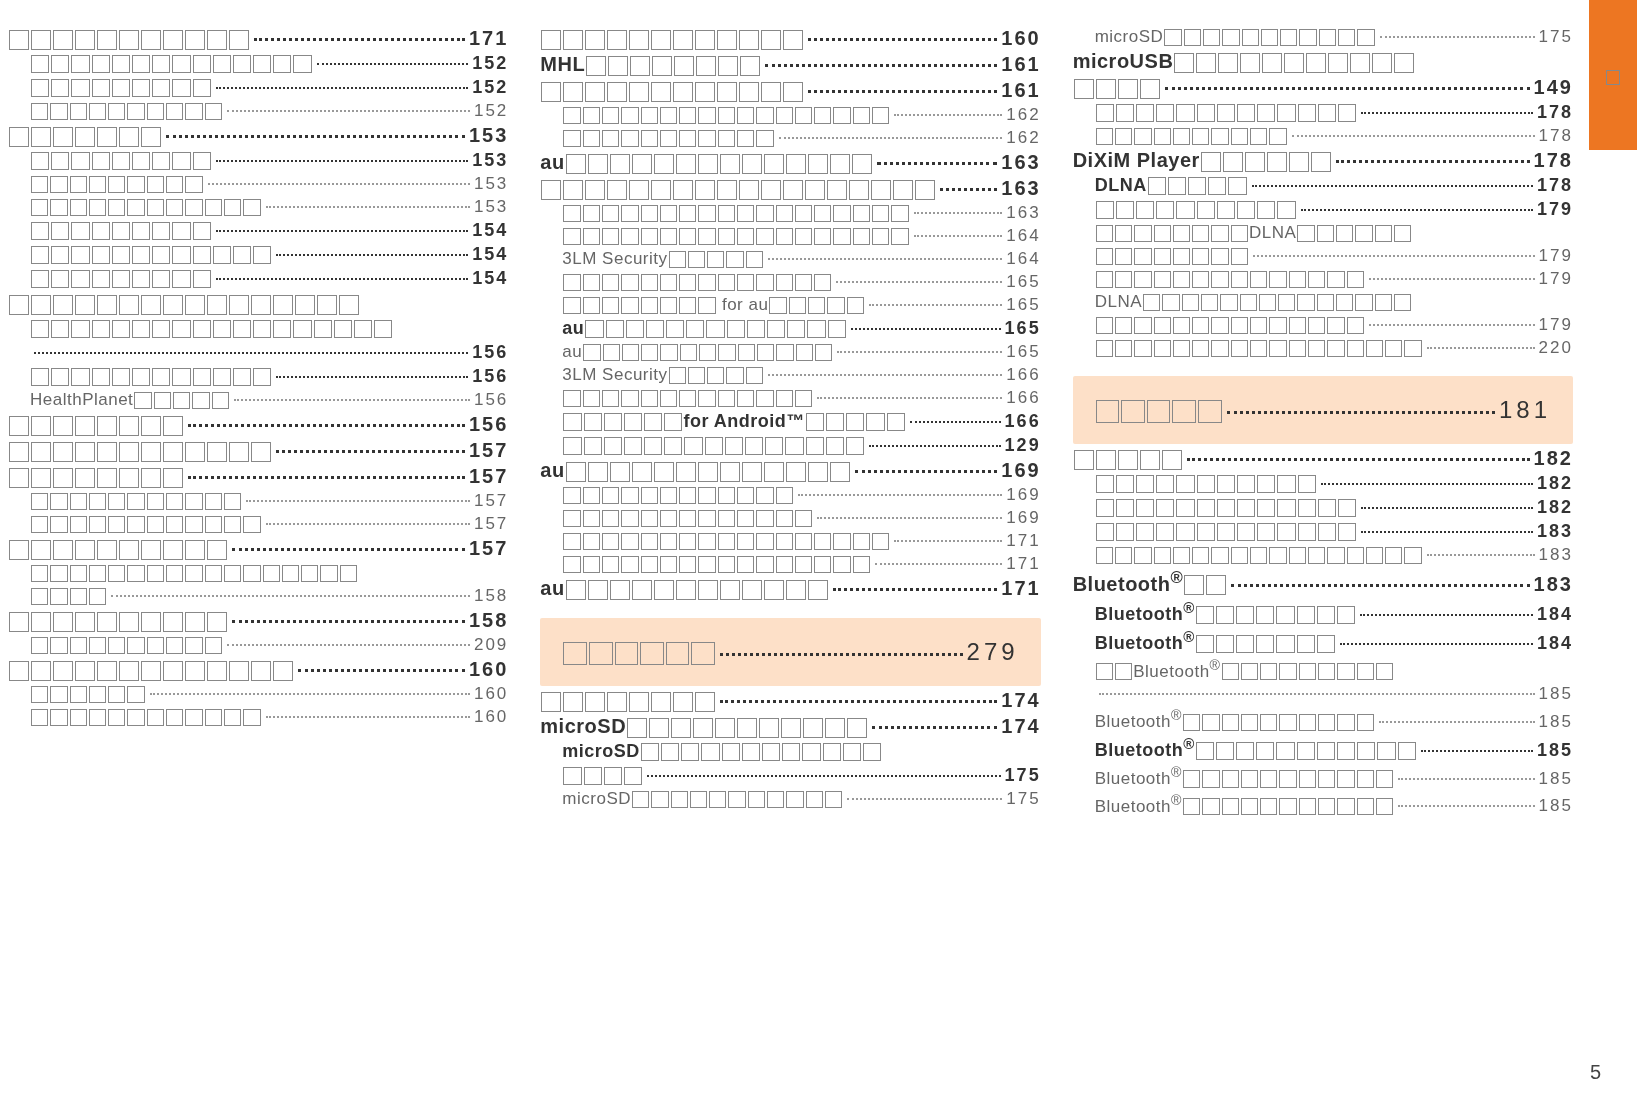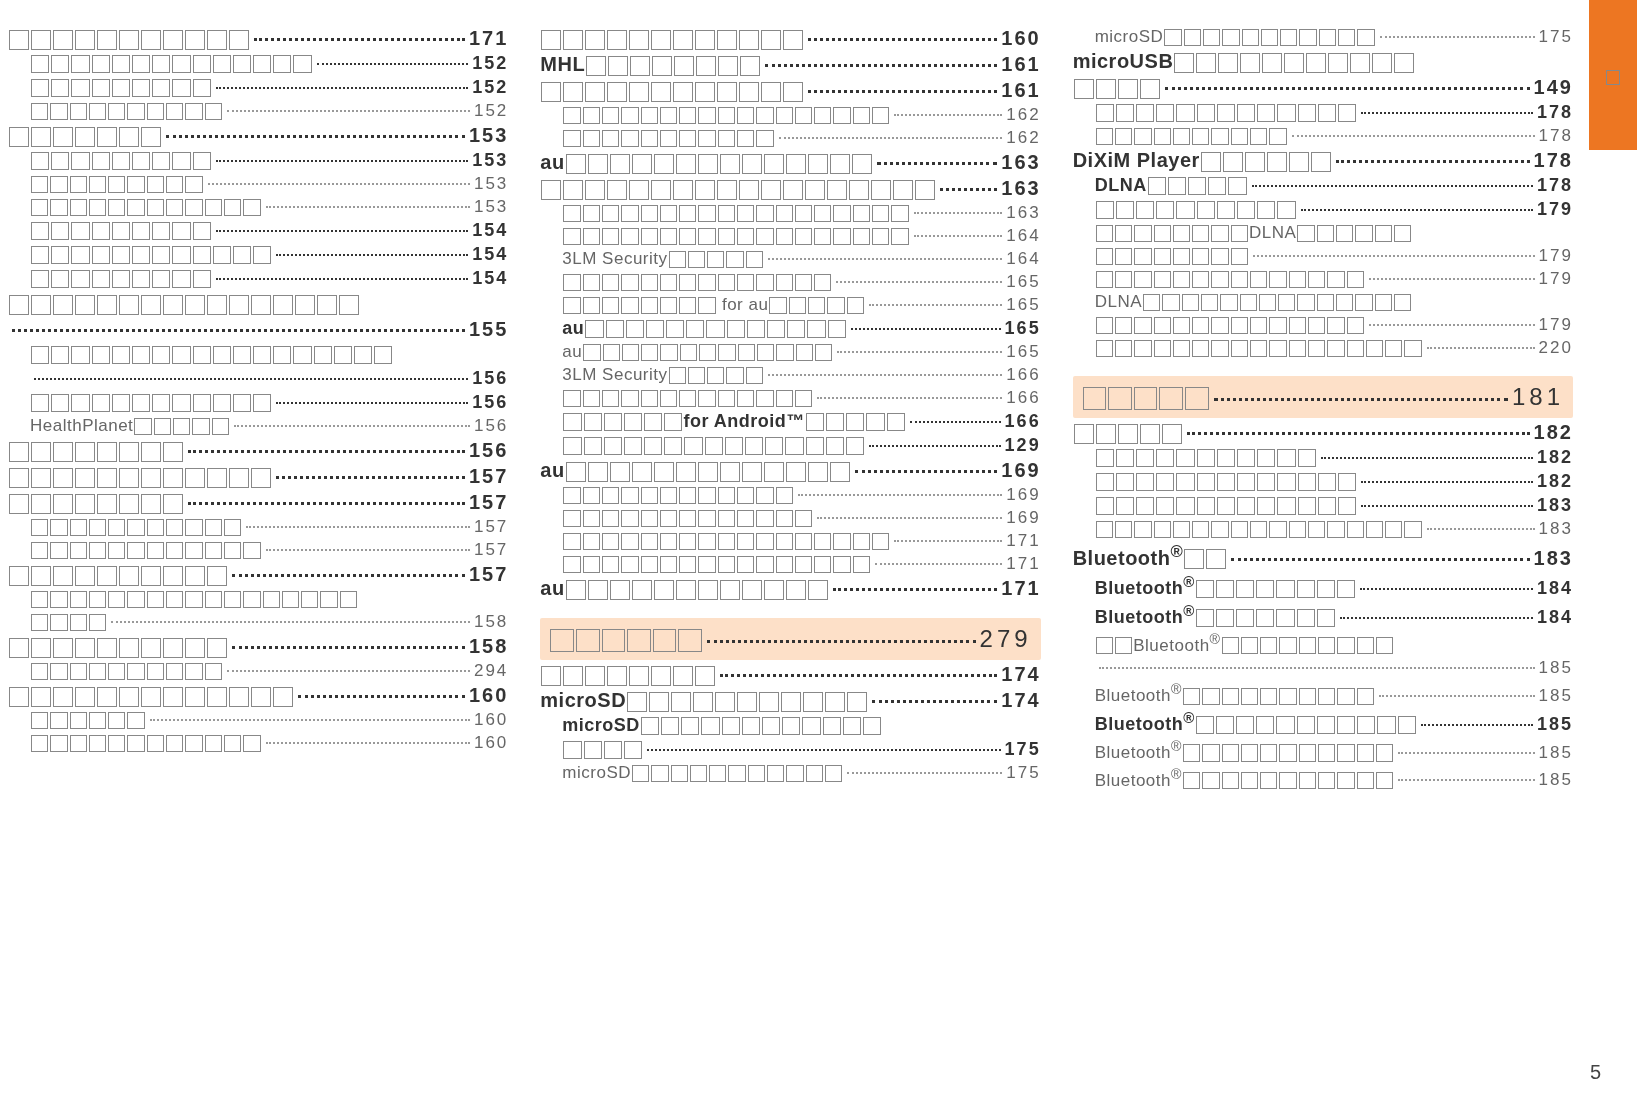--- a/index.html
+++ b/index.html
@@ -16,21 +16,21 @@
   .boxes{color:#555;letter-spacing:0;}
   .lvl0 .label,.lvl0 .pg{font-size:20px;font-weight:600;color:#333;}
   .lvl0 .dots{border-bottom:3px dotted #333;}
   .lvl1{padding-left:22px;}
   .lvl1 .label,.lvl1 .pg{font-size:18px;font-weight:600;color:#333;}
   .lvl1 .dots{border-bottom:2px dotted #333;}
   .lvl2{padding-left:22px;}
   .lvl2 .label,.lvl2 .pg{font-size:17px;color:#666;font-weight:400;}
   .lvl2 .dots{border-bottom:2px dotted #999;}
   .section{background:#fde0c8;padding:4px 6px;margin-top:18px;border-radius:2px;}
-  .section .row{margin:3px;}
+  .section .row{margin:16px;}
   .section .label,.section .pg{font-size:24px;color:#333;font-weight:400;letter-spacing:4px;}
   .section .dots{border-bottom:3px dotted #333;}
   .nodots .dots{border:none;}
 </style>
 </head>
 <body>
 
 <div class="page">
   <div class="tab"></div>
   <div class="tabtxt"><span style="display:inline-block;width:0.9em;height:0.9em;border:1px solid #888;"></span></div>
@@ -89,25 +89,20 @@
         <div class="row lvl1">
           <span class="label"><span class="boxes"><span style="display:inline-block;width:0.9em;height:0.9em;border:1px solid #888;margin:0 1px;vertical-align:middle;"></span><span style="display:inline-block;width:0.9em;height:0.9em;border:1px solid #888;margin:0 1px;vertical-align:middle;"></span><span style="display:inline-block;width:0.9em;height:0.9em;border:1px solid #888;margin:0 1px;vertical-align:middle;"></span><span style="display:inline-block;width:0.9em;height:0.9em;border:1px solid #888;margin:0 1px;vertical-align:middle;"></span><span style="display:inline-block;width:0.9em;height:0.9em;border:1px solid #888;margin:0 1px;vertical-align:middle;"></span><span style="display:inline-block;width:0.9em;height:0.9em;border:1px solid #888;margin:0 1px;vertical-align:middle;"></span><span style="display:inline-block;width:0.9em;height:0.9em;border:1px solid #888;margin:0 1px;vertical-align:middle;"></span><span style="display:inline-block;width:0.9em;height:0.9em;border:1px solid #888;margin:0 1px;vertical-align:middle;"></span><span style="display:inline-block;width:0.9em;height:0.9em;border:1px solid #888;margin:0 1px;vertical-align:middle;"></span></span></span>
           <span class="dots"></span>
           <span class="pg">154</span>
         </div>
         <div class="row lvl0 nodots">
           <span class="label"><span class="boxes"><span style="display:inline-block;width:0.9em;height:0.9em;border:1px solid #888;margin:0 1px;vertical-align:middle;"></span><span style="display:inline-block;width:0.9em;height:0.9em;border:1px solid #888;margin:0 1px;vertical-align:middle;"></span><span style="display:inline-block;width:0.9em;height:0.9em;border:1px solid #888;margin:0 1px;vertical-align:middle;"></span><span style="display:inline-block;width:0.9em;height:0.9em;border:1px solid #888;margin:0 1px;vertical-align:middle;"></span><span style="display:inline-block;width:0.9em;height:0.9em;border:1px solid #888;margin:0 1px;vertical-align:middle;"></span><span style="display:inline-block;width:0.9em;height:0.9em;border:1px solid #888;margin:0 1px;vertical-align:middle;"></span><span style="display:inline-block;width:0.9em;height:0.9em;border:1px solid #888;margin:0 1px;vertical-align:middle;"></span><span style="display:inline-block;width:0.9em;height:0.9em;border:1px solid #888;margin:0 1px;vertical-align:middle;"></span><span style="display:inline-block;width:0.9em;height:0.9em;border:1px solid #888;margin:0 1px;vertical-align:middle;"></span><span style="display:inline-block;width:0.9em;height:0.9em;border:1px solid #888;margin:0 1px;vertical-align:middle;"></span><span style="display:inline-block;width:0.9em;height:0.9em;border:1px solid #888;margin:0 1px;vertical-align:middle;"></span><span style="display:inline-block;width:0.9em;height:0.9em;border:1px solid #888;margin:0 1px;vertical-align:middle;"></span><span style="display:inline-block;width:0.9em;height:0.9em;border:1px solid #888;margin:0 1px;vertical-align:middle;"></span><span style="display:inline-block;width:0.9em;height:0.9em;border:1px solid #888;margin:0 1px;vertical-align:middle;"></span><span style="display:inline-block;width:0.9em;height:0.9em;border:1px solid #888;margin:0 1px;vertical-align:middle;"></span><span style="display:inline-block;width:0.9em;height:0.9em;border:1px solid #888;margin:0 1px;vertical-align:middle;"></span></span></span>
           <span class="dots"></span>
           <span class="pg"></span>
         </div>
-        <div class="row lvl0">
-          <span class="label"></span>
-          <span class="dots"></span>
-          <span class="pg">155</span>
-        </div>
         <div class="row lvl1 nodots">
           <span class="label"><span class="boxes"><span style="display:inline-block;width:0.9em;height:0.9em;border:1px solid #888;margin:0 1px;vertical-align:middle;"></span><span style="display:inline-block;width:0.9em;height:0.9em;border:1px solid #888;margin:0 1px;vertical-align:middle;"></span><span style="display:inline-block;width:0.9em;height:0.9em;border:1px solid #888;margin:0 1px;vertical-align:middle;"></span><span style="display:inline-block;width:0.9em;height:0.9em;border:1px solid #888;margin:0 1px;vertical-align:middle;"></span><span style="display:inline-block;width:0.9em;height:0.9em;border:1px solid #888;margin:0 1px;vertical-align:middle;"></span><span style="display:inline-block;width:0.9em;height:0.9em;border:1px solid #888;margin:0 1px;vertical-align:middle;"></span><span style="display:inline-block;width:0.9em;height:0.9em;border:1px solid #888;margin:0 1px;vertical-align:middle;"></span><span style="display:inline-block;width:0.9em;height:0.9em;border:1px solid #888;margin:0 1px;vertical-align:middle;"></span><span style="display:inline-block;width:0.9em;height:0.9em;border:1px solid #888;margin:0 1px;vertical-align:middle;"></span><span style="display:inline-block;width:0.9em;height:0.9em;border:1px solid #888;margin:0 1px;vertical-align:middle;"></span><span style="display:inline-block;width:0.9em;height:0.9em;border:1px solid #888;margin:0 1px;vertical-align:middle;"></span><span style="display:inline-block;width:0.9em;height:0.9em;border:1px solid #888;margin:0 1px;vertical-align:middle;"></span><span style="display:inline-block;width:0.9em;height:0.9em;border:1px solid #888;margin:0 1px;vertical-align:middle;"></span><span style="display:inline-block;width:0.9em;height:0.9em;border:1px solid #888;margin:0 1px;vertical-align:middle;"></span><span style="display:inline-block;width:0.9em;height:0.9em;border:1px solid #888;margin:0 1px;vertical-align:middle;"></span><span style="display:inline-block;width:0.9em;height:0.9em;border:1px solid #888;margin:0 1px;vertical-align:middle;"></span><span style="display:inline-block;width:0.9em;height:0.9em;border:1px solid #888;margin:0 1px;vertical-align:middle;"></span><span style="display:inline-block;width:0.9em;height:0.9em;border:1px solid #888;margin:0 1px;vertical-align:middle;"></span></span></span>
           <span class="dots"></span>
           <span class="pg"></span>
         </div>
         <div class="row lvl1">
           <span class="label"></span>
           <span class="dots"></span>
           <span class="pg">156</span>
         </div>
@@ -162,21 +157,21 @@
           <span class="pg">158</span>
         </div>
         <div class="row lvl0">
           <span class="label"><span class="boxes"><span style="display:inline-block;width:0.9em;height:0.9em;border:1px solid #888;margin:0 1px;vertical-align:middle;"></span><span style="display:inline-block;width:0.9em;height:0.9em;border:1px solid #888;margin:0 1px;vertical-align:middle;"></span><span style="display:inline-block;width:0.9em;height:0.9em;border:1px solid #888;margin:0 1px;vertical-align:middle;"></span><span style="display:inline-block;width:0.9em;height:0.9em;border:1px solid #888;margin:0 1px;vertical-align:middle;"></span><span style="display:inline-block;width:0.9em;height:0.9em;border:1px solid #888;margin:0 1px;vertical-align:middle;"></span><span style="display:inline-block;width:0.9em;height:0.9em;border:1px solid #888;margin:0 1px;vertical-align:middle;"></span><span style="display:inline-block;width:0.9em;height:0.9em;border:1px solid #888;margin:0 1px;vertical-align:middle;"></span><span style="display:inline-block;width:0.9em;height:0.9em;border:1px solid #888;margin:0 1px;vertical-align:middle;"></span><span style="display:inline-block;width:0.9em;height:0.9em;border:1px solid #888;margin:0 1px;vertical-align:middle;"></span><span style="display:inline-block;width:0.9em;height:0.9em;border:1px solid #888;margin:0 1px;vertical-align:middle;"></span></span></span>
           <span class="dots"></span>
           <span class="pg">158</span>
         </div>
         <div class="row lvl2">
           <span class="label"><span class="boxes"><span style="display:inline-block;width:0.9em;height:0.9em;border:1px solid #888;margin:0 1px;vertical-align:middle;"></span><span style="display:inline-block;width:0.9em;height:0.9em;border:1px solid #888;margin:0 1px;vertical-align:middle;"></span><span style="display:inline-block;width:0.9em;height:0.9em;border:1px solid #888;margin:0 1px;vertical-align:middle;"></span><span style="display:inline-block;width:0.9em;height:0.9em;border:1px solid #888;margin:0 1px;vertical-align:middle;"></span><span style="display:inline-block;width:0.9em;height:0.9em;border:1px solid #888;margin:0 1px;vertical-align:middle;"></span><span style="display:inline-block;width:0.9em;height:0.9em;border:1px solid #888;margin:0 1px;vertical-align:middle;"></span><span style="display:inline-block;width:0.9em;height:0.9em;border:1px solid #888;margin:0 1px;vertical-align:middle;"></span><span style="display:inline-block;width:0.9em;height:0.9em;border:1px solid #888;margin:0 1px;vertical-align:middle;"></span><span style="display:inline-block;width:0.9em;height:0.9em;border:1px solid #888;margin:0 1px;vertical-align:middle;"></span><span style="display:inline-block;width:0.9em;height:0.9em;border:1px solid #888;margin:0 1px;vertical-align:middle;"></span></span></span>
           <span class="dots"></span>
-          <span class="pg">294</span>
+          <span class="pg">209</span>
         </div>
         <div class="row lvl0">
           <span class="label"><span class="boxes"><span style="display:inline-block;width:0.9em;height:0.9em;border:1px solid #888;margin:0 1px;vertical-align:middle;"></span><span style="display:inline-block;width:0.9em;height:0.9em;border:1px solid #888;margin:0 1px;vertical-align:middle;"></span><span style="display:inline-block;width:0.9em;height:0.9em;border:1px solid #888;margin:0 1px;vertical-align:middle;"></span><span style="display:inline-block;width:0.9em;height:0.9em;border:1px solid #888;margin:0 1px;vertical-align:middle;"></span><span style="display:inline-block;width:0.9em;height:0.9em;border:1px solid #888;margin:0 1px;vertical-align:middle;"></span><span style="display:inline-block;width:0.9em;height:0.9em;border:1px solid #888;margin:0 1px;vertical-align:middle;"></span><span style="display:inline-block;width:0.9em;height:0.9em;border:1px solid #888;margin:0 1px;vertical-align:middle;"></span><span style="display:inline-block;width:0.9em;height:0.9em;border:1px solid #888;margin:0 1px;vertical-align:middle;"></span><span style="display:inline-block;width:0.9em;height:0.9em;border:1px solid #888;margin:0 1px;vertical-align:middle;"></span><span style="display:inline-block;width:0.9em;height:0.9em;border:1px solid #888;margin:0 1px;vertical-align:middle;"></span><span style="display:inline-block;width:0.9em;height:0.9em;border:1px solid #888;margin:0 1px;vertical-align:middle;"></span><span style="display:inline-block;width:0.9em;height:0.9em;border:1px solid #888;margin:0 1px;vertical-align:middle;"></span><span style="display:inline-block;width:0.9em;height:0.9em;border:1px solid #888;margin:0 1px;vertical-align:middle;"></span></span></span>
           <span class="dots"></span>
           <span class="pg">160</span>
         </div>
         <div class="row lvl2">
           <span class="label"><span class="boxes"><span style="display:inline-block;width:0.9em;height:0.9em;border:1px solid #888;margin:0 1px;vertical-align:middle;"></span><span style="display:inline-block;width:0.9em;height:0.9em;border:1px solid #888;margin:0 1px;vertical-align:middle;"></span><span style="display:inline-block;width:0.9em;height:0.9em;border:1px solid #888;margin:0 1px;vertical-align:middle;"></span><span style="display:inline-block;width:0.9em;height:0.9em;border:1px solid #888;margin:0 1px;vertical-align:middle;"></span><span style="display:inline-block;width:0.9em;height:0.9em;border:1px solid #888;margin:0 1px;vertical-align:middle;"></span><span style="display:inline-block;width:0.9em;height:0.9em;border:1px solid #888;margin:0 1px;vertical-align:middle;"></span></span></span>
           <span class="dots"></span>
           <span class="pg">160</span>

